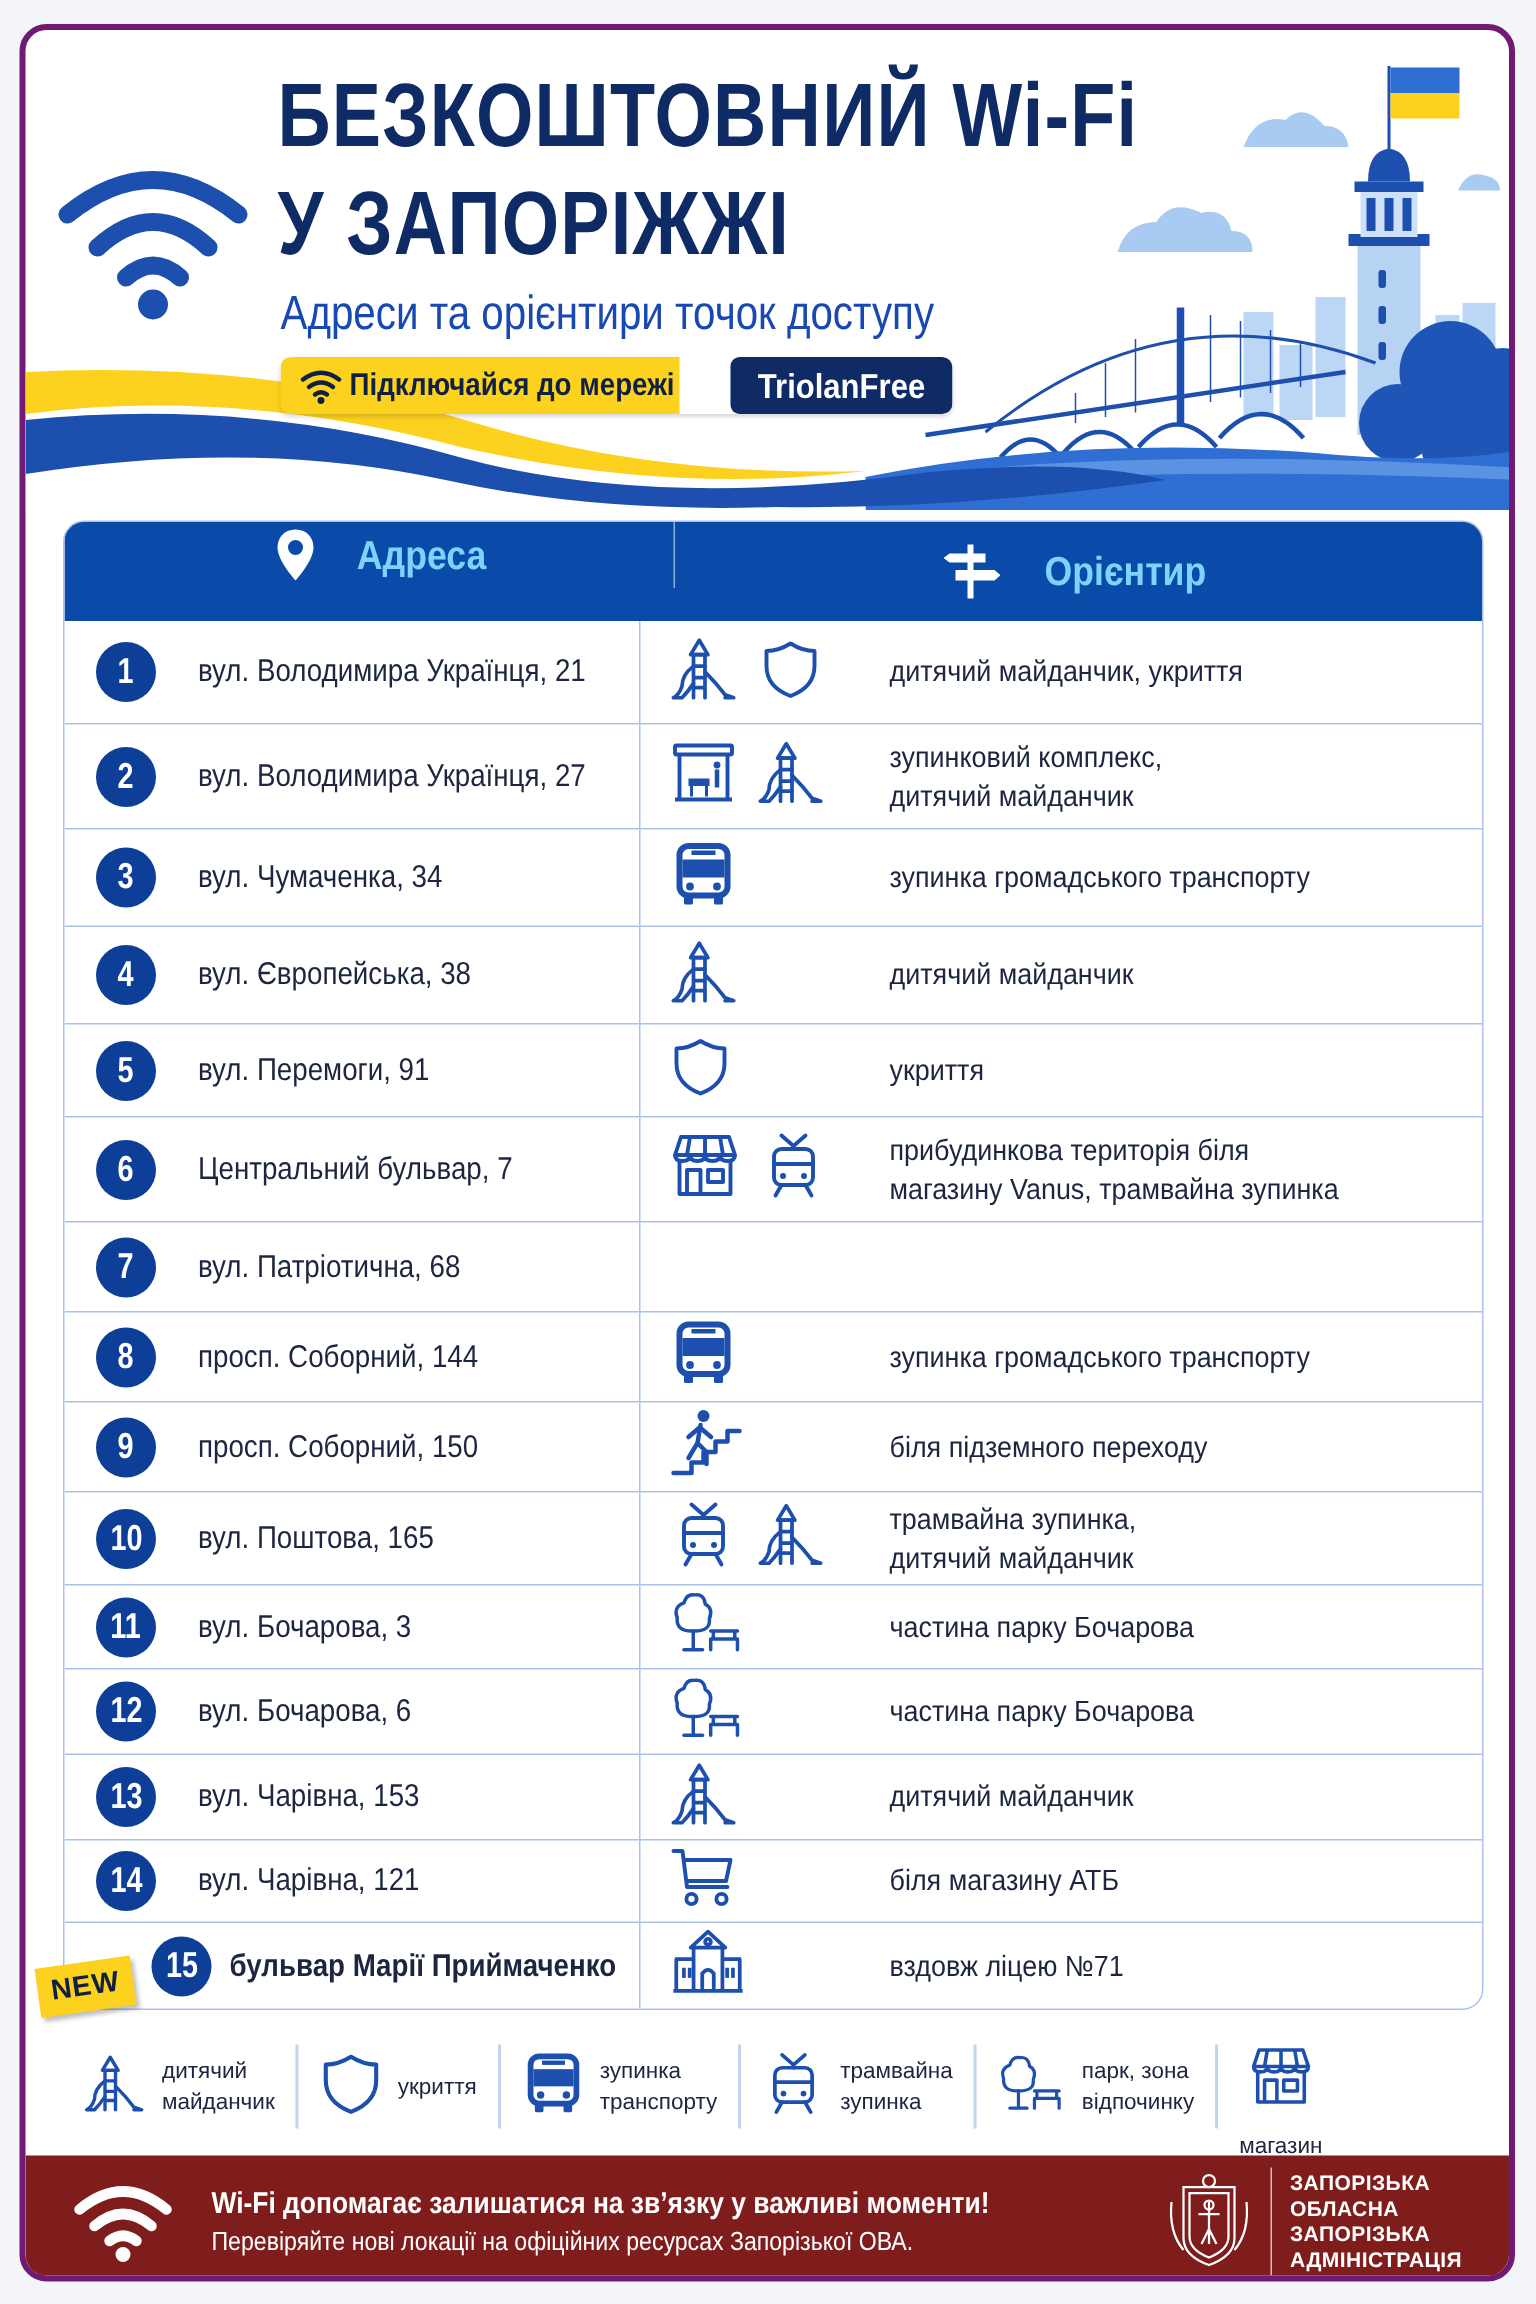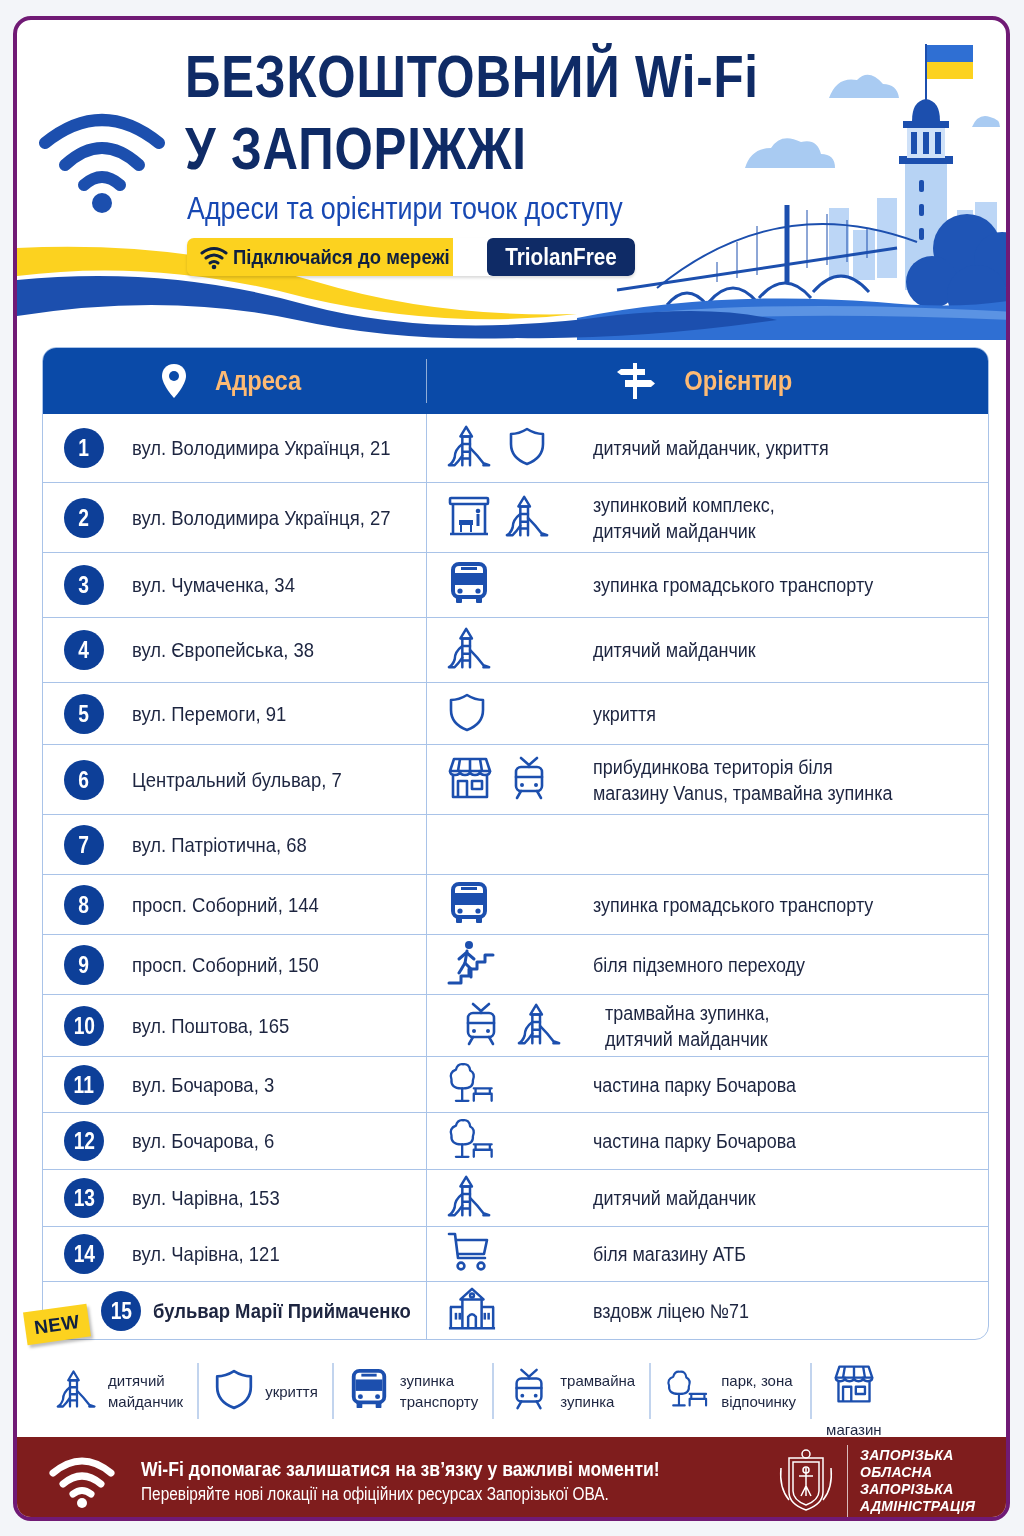--- a/index.html
+++ b/index.html
@@ -35,21 +35,21 @@
   .pill-text { font-weight: 700; font-size: 21px; color: #0f2040; white-space: nowrap; transform: scaleX(0.88); transform-origin: left center; margin-right: -32px; }
   .pill-dark { background: #0f2b66; color: #fff; display: flex; align-items: center; padding: 0 12px; font-weight: 700; font-size: 23px; border-radius: 6px; margin-left: 34px; }
   .pill-dark span { transform: scaleX(0.9); display: inline-block; }
 
   
   .table {
     position: absolute; left: 25px; top: 327px; width: 947px; height: 993px;
     border: 1px solid #a9c3e8; border-radius: 14px; overflow: hidden; background: #fff;
   }
   .thead {
-    height: 66px; background: #0a4aa8; display: flex; align-items: center; color: #fdba74;
+    height: 66px; background: #0a4aa8; display: flex; color: #7dd3fc; padding-left: 23px;
   }
   .th { display: flex; align-items: center; justify-content: center; gap: 22px; height: 100%; font-weight: 700; font-size: 27px; }
   .th span.t { transform: scaleX(0.88); display: inline-block; }
   .th-addr { width: 384px; border-right: 1px solid rgba(255,255,255,0.55); height: 44px; }
   .th-land { flex: 1; }
   .row { display: flex; border-top: 1px solid #a9c3e8; align-items: stretch; }
   .cell-addr { width: 384px; border-right: 1px solid #a9c3e8; display: flex; align-items: center; padding-left: 21px; gap: 28px; }
   .num {
     width: 40px; height: 40px; border-radius: 50%; background: #0d3f98; color: #fff;
     display: flex; align-items: center; justify-content: center; font-weight: 700; font-size: 24px; flex: 0 0 40px;
@@ -75,21 +75,21 @@
   .lg-text { font-size: 15px; color: #1d2540; line-height: 21px; }
 
   
   .footer {
     position: absolute; left: 0; top: 1417px; width: 997px; height: 88px; background: #7f1d1d;
     display: flex; align-items: center; color: #fff;
   }
   .ft-text { margin-left: 24px; }
   .ft-line1 { font-weight: 700; font-size: 20px; transform: scaleX(0.88); transform-origin: left center; white-space: nowrap; }
   .ft-line2 { font-size: 17.5px; transform: scaleX(0.88); transform-origin: left center; white-space: nowrap; margin-top: 3px; }
-  .ova { position: absolute; left: 760px; top: 8px; display: flex; align-items: center; height: 72px; font-style: italic; }
+  .ova { position: absolute; left: 760px; top: 8px; display: flex; align-items: center; height: 72px; }
   .ova-sep { width: 1px; height: 72px; background: rgba(255,255,255,0.7); margin: 0 12px 0 12px; }
   .ova-text { font-weight: 700; font-size: 14px; line-height: 17px; letter-spacing: 0.3px; }
 </style>
 </head>
 <body>
 
 <div class="card">
 
   <div class="hero">
     <svg class="hero-art" width="997" height="320" viewBox="0 0 997 320">
@@ -419,21 +419,21 @@
                     <path d="M19 14 L12 20 M20 14 L27 20"></path>
                     <path d="M2 44 L14 44 L14 37 L22 37 L22 30 L30 30 L30 23 L38 23 L38 16 L46 16"></path>
                   </g>
                 </svg></span>
             </div>
       <div class="land-text">
               <div>біля підземного переходу</div>
             </div>
     </div>
         </div>
-        <div class="row" style="height: 62px; gap: 12px;">
+        <div class="row" style="height: 62px;">
     <div class="cell-addr">
       <div class="num">
               <span>10</span>
             </div>
       <span class="addr-text">вул. Поштова, 165</span>
     </div>
     <div class="cell-land">
       <div class="icons">
               <span class="ic"><svg width="44" height="44" viewBox="0 0 44 44">
                   <g fill="none" stroke="#1c4fae" stroke-width="2.6" stroke-linecap="round">

